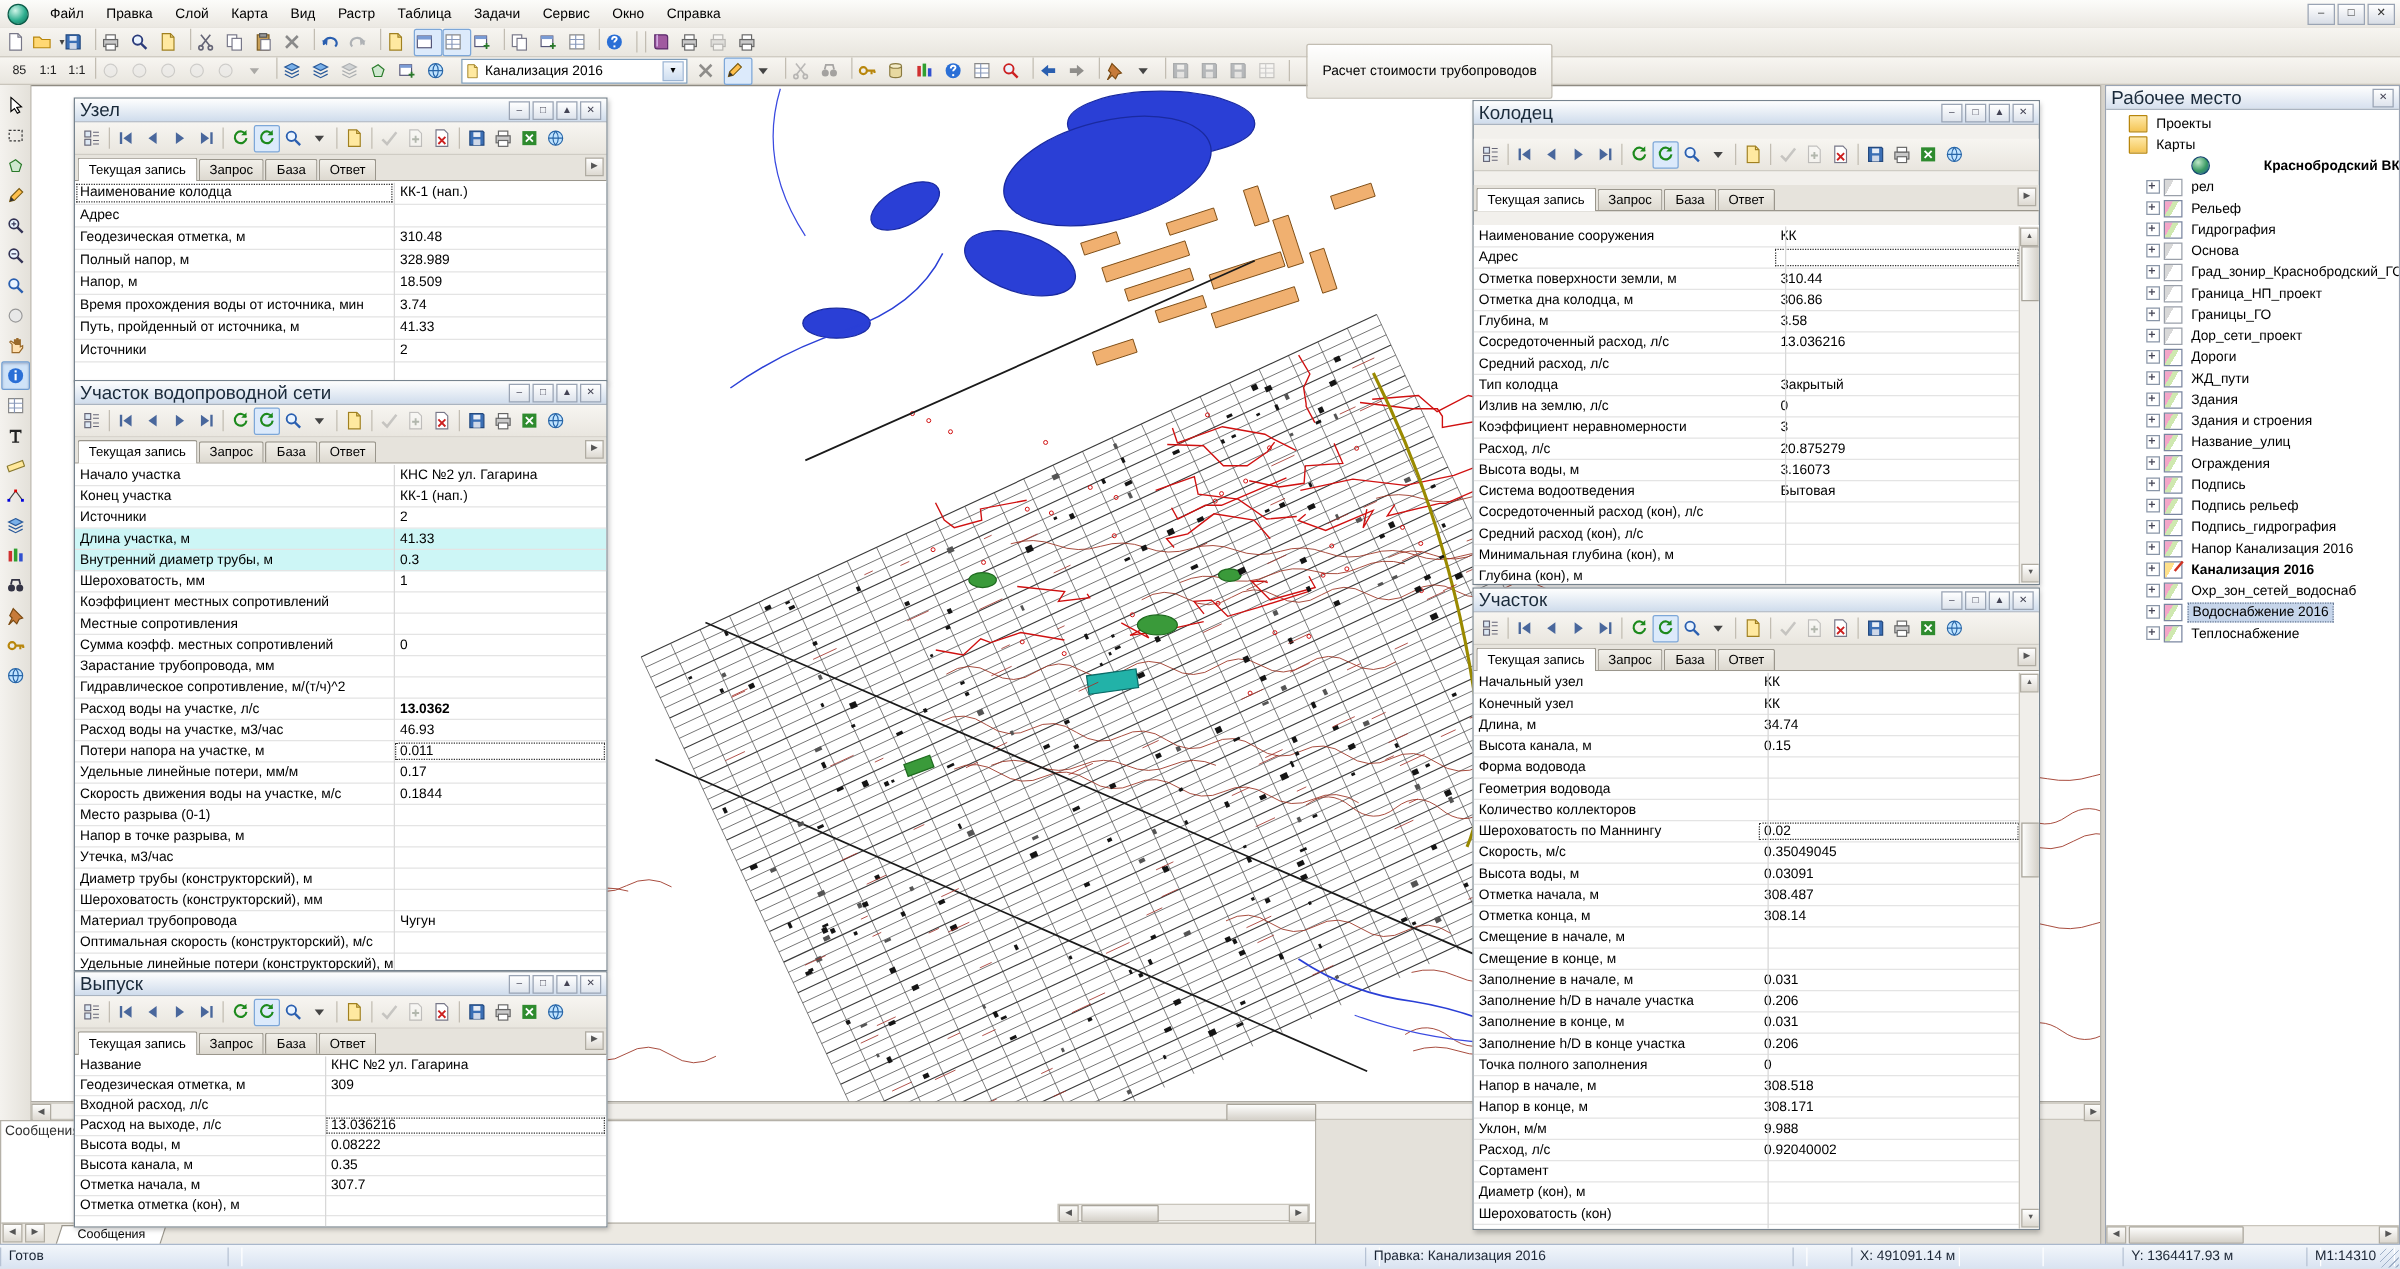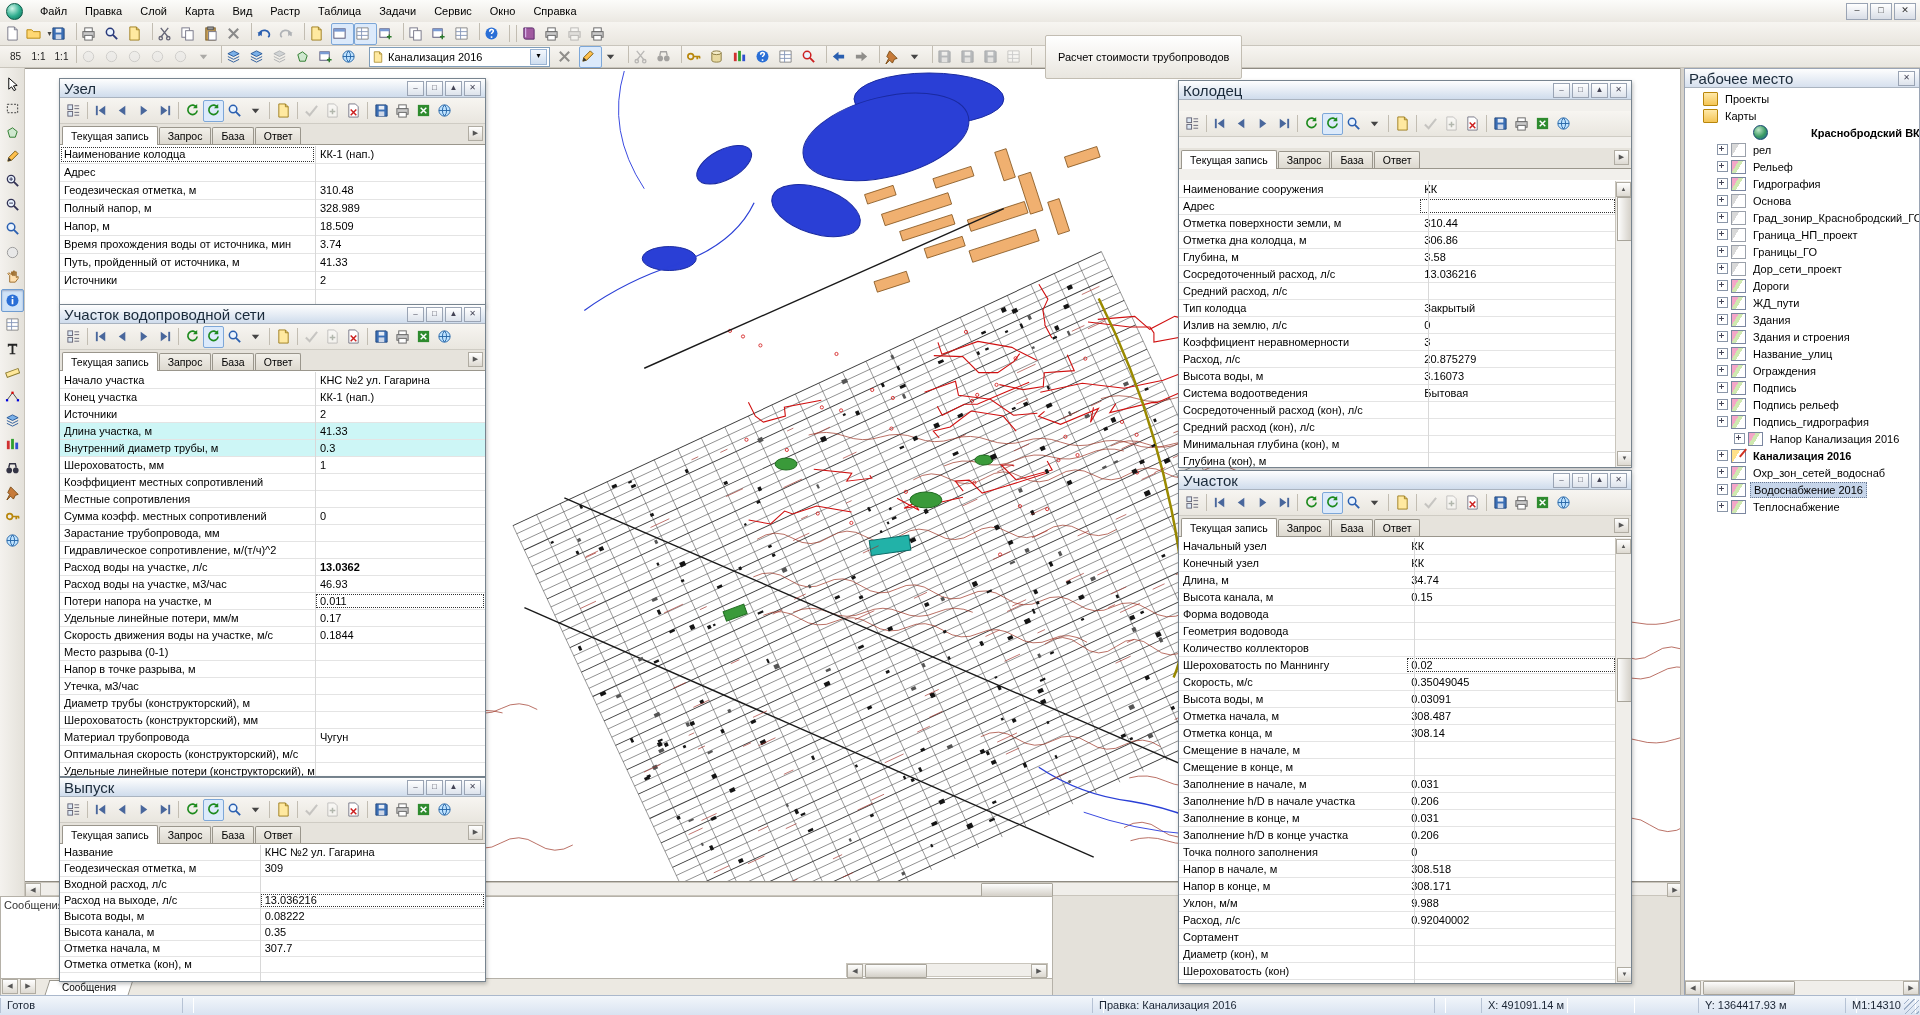--- a/index.html
+++ b/index.html
@@ -2742,21 +2742,21 @@
         <span class="ticon ti-layer"></span>
         <span class="tlab">Подпись рельеф</span>
       </div>
 
       <div class="titem" style="padding-left: 32px;">
         <span class="texp"></span>
         <span class="ticon ti-layer"></span>
         <span class="tlab">Подпись_гидрография</span>
       </div>
 
-      <div class="titem" style="padding-left: 32px; justify-content: center;">
+      <div class="titem" style="padding-left: 32px;">
         <span class="texp"></span>
         <span class="ticon ti-layer"></span>
         <span class="tlab">Напор Канализация 2016</span>
       </div>
 
       <div class="titem bold" style="padding-left: 32px;">
         <span class="texp"></span>
         <span class="ticon ti-layer-edit"></span>
         <span class="tlab">Канализация 2016</span>
       </div>

